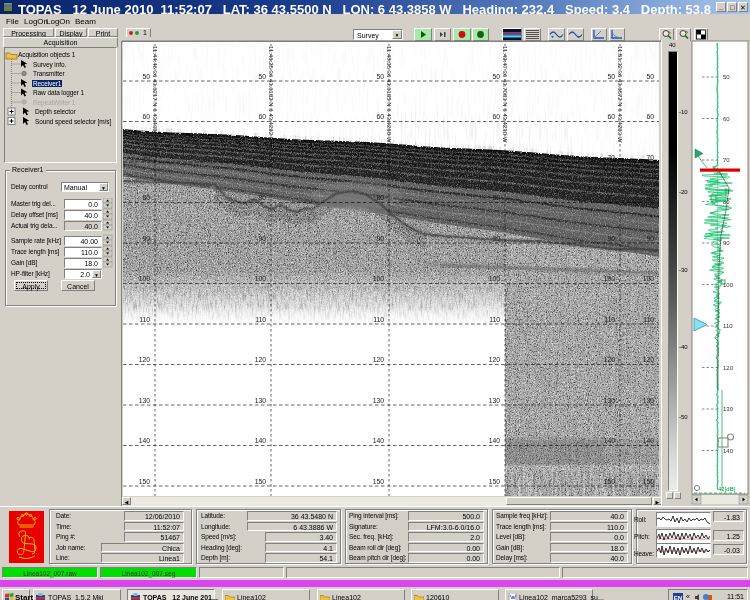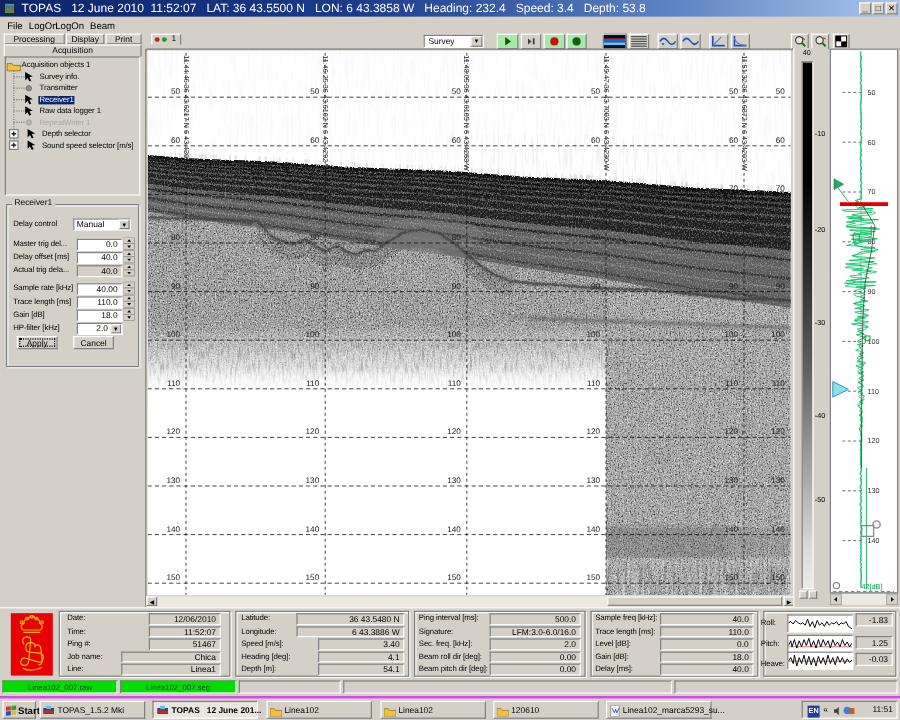--- a/index.html
+++ b/index.html
@@ -9,21 +9,21 @@
 .raise2{border-top:1px solid #fff;border-left:1px solid #fff;border-bottom:1px solid #808080;border-right:1px solid #808080;}
 .etch{border:1px solid #808080;box-shadow:1px 1px 0 #fff, inset 1px 1px 0 #fff;}
 .fld{background:#d4d0c8;border-top:1px solid #808080;border-left:1px solid #808080;border-bottom:1px solid #fff;border-right:1px solid #fff;font-size:7px;text-align:right;padding:1px 3px 0 1px;overflow:hidden;white-space:nowrap;}
 .lbl{font-size:6.5px;white-space:nowrap;letter-spacing:-0.1px;}
 .wfld{background:#fff;}
 </style></head>
 <body>
 
 <div class="abs" style="left:0;top:0;width:750px;height:14px;background:linear-gradient(90deg,#0a246a 0%,#1a3c8c 40%,#5f84c4 75%,#a9c6ec 100%);"></div>
 <div class="abs" style="left:3px;top:2px;width:10px;height:10px;background:linear-gradient(180deg,#4aa 0%,#37b 30%,#963 60%,#2a4 100%);border:1px solid #222;"></div>
-<div class="abs" style="left:18px;top:2px;color:#fff;font-weight:normal;font-size:10px;letter-spacing:0;white-space:nowrap;">TOPAS&nbsp;&nbsp;&nbsp;12 June 2010&nbsp; 11:52:07&nbsp;&nbsp; LAT: 36 43.5500 N&nbsp;&nbsp; LON: 6 43.3858 W&nbsp;&nbsp; Heading: 232.4&nbsp;&nbsp; Speed: 3.4&nbsp;&nbsp; Depth: 53.8</div>
+<div class="abs" style="left:18px;top:2px;color:#fff;font-weight:bold;font-size:13px;letter-spacing:0;white-space:nowrap;">TOPAS&nbsp;&nbsp;&nbsp;12 June 2010&nbsp; 11:52:07&nbsp;&nbsp; LAT: 36 43.5500 N&nbsp;&nbsp; LON: 6 43.3858 W&nbsp;&nbsp; Heading: 232.4&nbsp;&nbsp; Speed: 3.4&nbsp;&nbsp; Depth: 53.8</div>
 <div class="abs raise2" style="left:716px;top:2px;width:10px;height:10px;background:#d4d0c8;font-size:8px;font-weight:bold;line-height:8px;text-align:center;">_</div>
 <div class="abs raise2" style="left:727px;top:2px;width:10px;height:10px;background:#d4d0c8;font-size:7px;line-height:9px;text-align:center;">□</div>
 <div class="abs raise2" style="left:738px;top:2px;width:10px;height:10px;background:#d4d0c8;font-size:7px;line-height:9px;text-align:center;">✕</div>
 
 <div class="abs" style="left:0;top:14px;width:750px;height:13px;background:#d4d0c8;">
 <span style="position:absolute;left:6px;top:3px;font-size:8px;">File</span>
 <span style="position:absolute;left:24px;top:3px;font-size:8px;">LogOn</span>
 <span style="position:absolute;left:46px;top:3px;font-size:8px;">LogOn</span>
 <span style="position:absolute;left:75px;top:3px;font-size:8px;">Beam</span>
 </div>
@@ -542,21 +542,21 @@
 <div class="abs fld" style="left:713px;top:543.5px;width:31px;height:11px;padding-top:2px;">-0.03</div>
 
 <div class="abs" style="left:0;top:566px;width:750px;height:13px;background:#d4d0c8;">
   <div class="abs sunk" style="left:2px;top:1px;width:96px;height:11px;background:#00dd00;text-align:center;font-size:6.5px;padding-top:2px;color:#333;">Linea102_007.raw</div>
   <div class="abs sunk" style="left:100px;top:1px;width:97px;height:11px;background:#00dd00;text-align:center;font-size:6.5px;padding-top:2px;color:#333;">Linea102_007.seg</div>
   <div class="abs sunk" style="left:199px;top:1px;width:85px;height:11px;"></div>
   <div class="abs sunk" style="left:286px;top:1px;width:274px;height:11px;"></div>
   <div class="abs sunk" style="left:562px;top:1px;width:186px;height:11px;"></div>
 </div>
 
-<div class="abs" style="left:0;top:580px;width:750px;height:20px;background:#d4d0c8;border-top:2px solid #d946ef;">
+<div class="abs" style="left:0;top:580px;width:750px;height:20px;background:#d4d0c8;border-top:7px solid #d946ef;">
   <div class="abs raise2" style="left:2px;top:2px;width:28px;height:15px;background:#d4d0c8;">
     <svg width="11" height="11" style="position:absolute;left:1px;top:2px;">
         <g transform="skewY(-6)">
           <rect x="1" y="2" width="4" height="3.5" fill="#e03020"></rect>
           <rect x="5.5" y="2" width="4" height="3.5" fill="#30a030"></rect>
           <rect x="1" y="6" width="4" height="3.5" fill="#2050c0"></rect>
           <rect x="5.5" y="6" width="4" height="3.5" fill="#e0c020"></rect>
         </g>
       </svg>
     <span style="position:absolute;left:12px;top:3px;font-weight:bold;font-size:8px;">Start</span>

